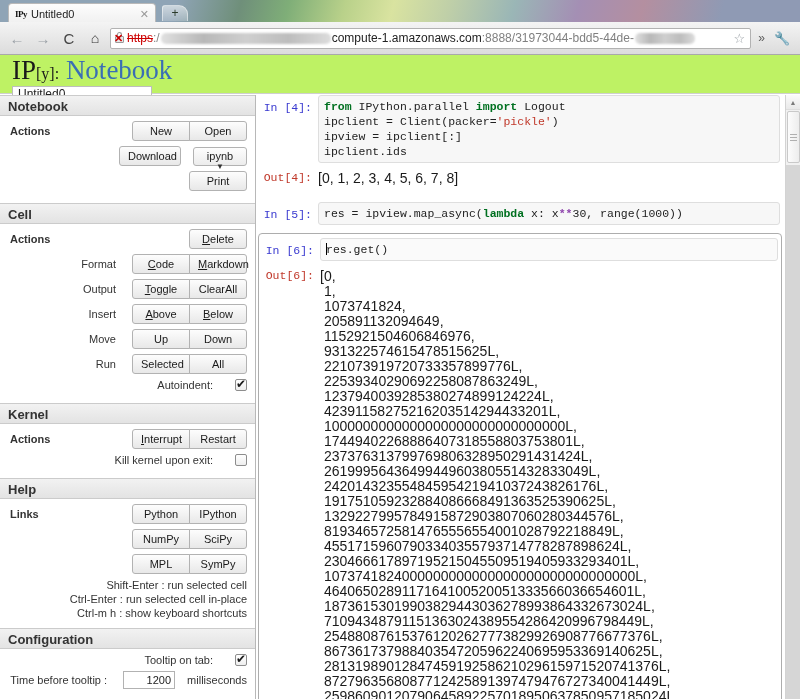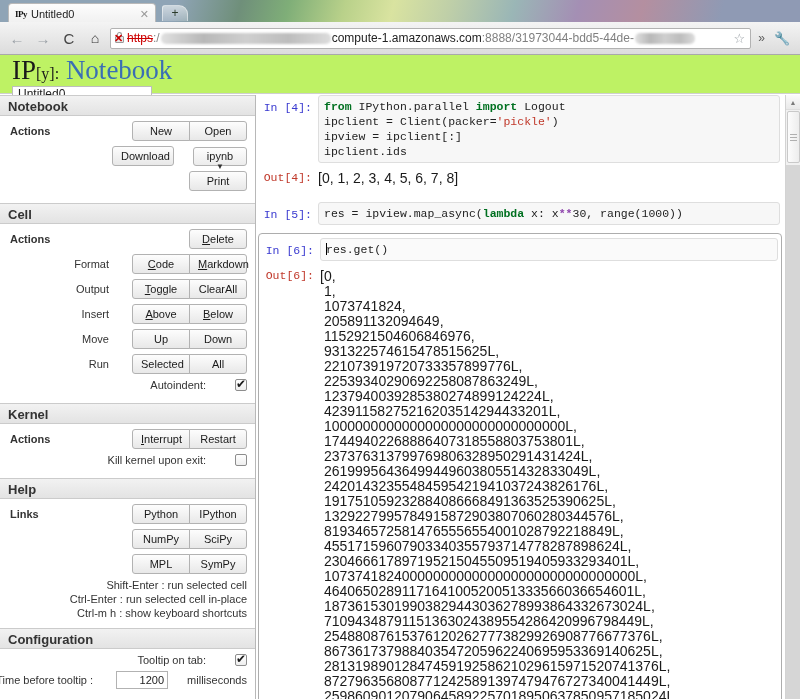--- a/index.html
+++ b/index.html
@@ -197,21 +197,21 @@
     font-size: 13px; font-weight: bold; color: #333;
     padding: 3px 8px;
     height: 21px;
     line-height: 15px;
   }
   .section-body { padding: 5px 8px 7px 8px; }
   .row {
     display: flex; align-items: center;
     justify-content: flex-end;
     margin-bottom: 5px;
-    gap: 15px;
+    gap: 8px;
   }
   .row-label {
     font-size: 11px; color: #333;
     margin-right: 8px;
     white-space: nowrap;
   }
   .row-label.bold { font-weight: bold; margin-right: auto; margin-left: 2px; }
   .btn-pair { display: flex; }
   .btn-pair .btn { border-radius: 0; margin-left: -1px; width: 58px; }
   .btn-pair .btn:first-child { border-radius: 3px 0 0 3px; margin-left: 0; }

